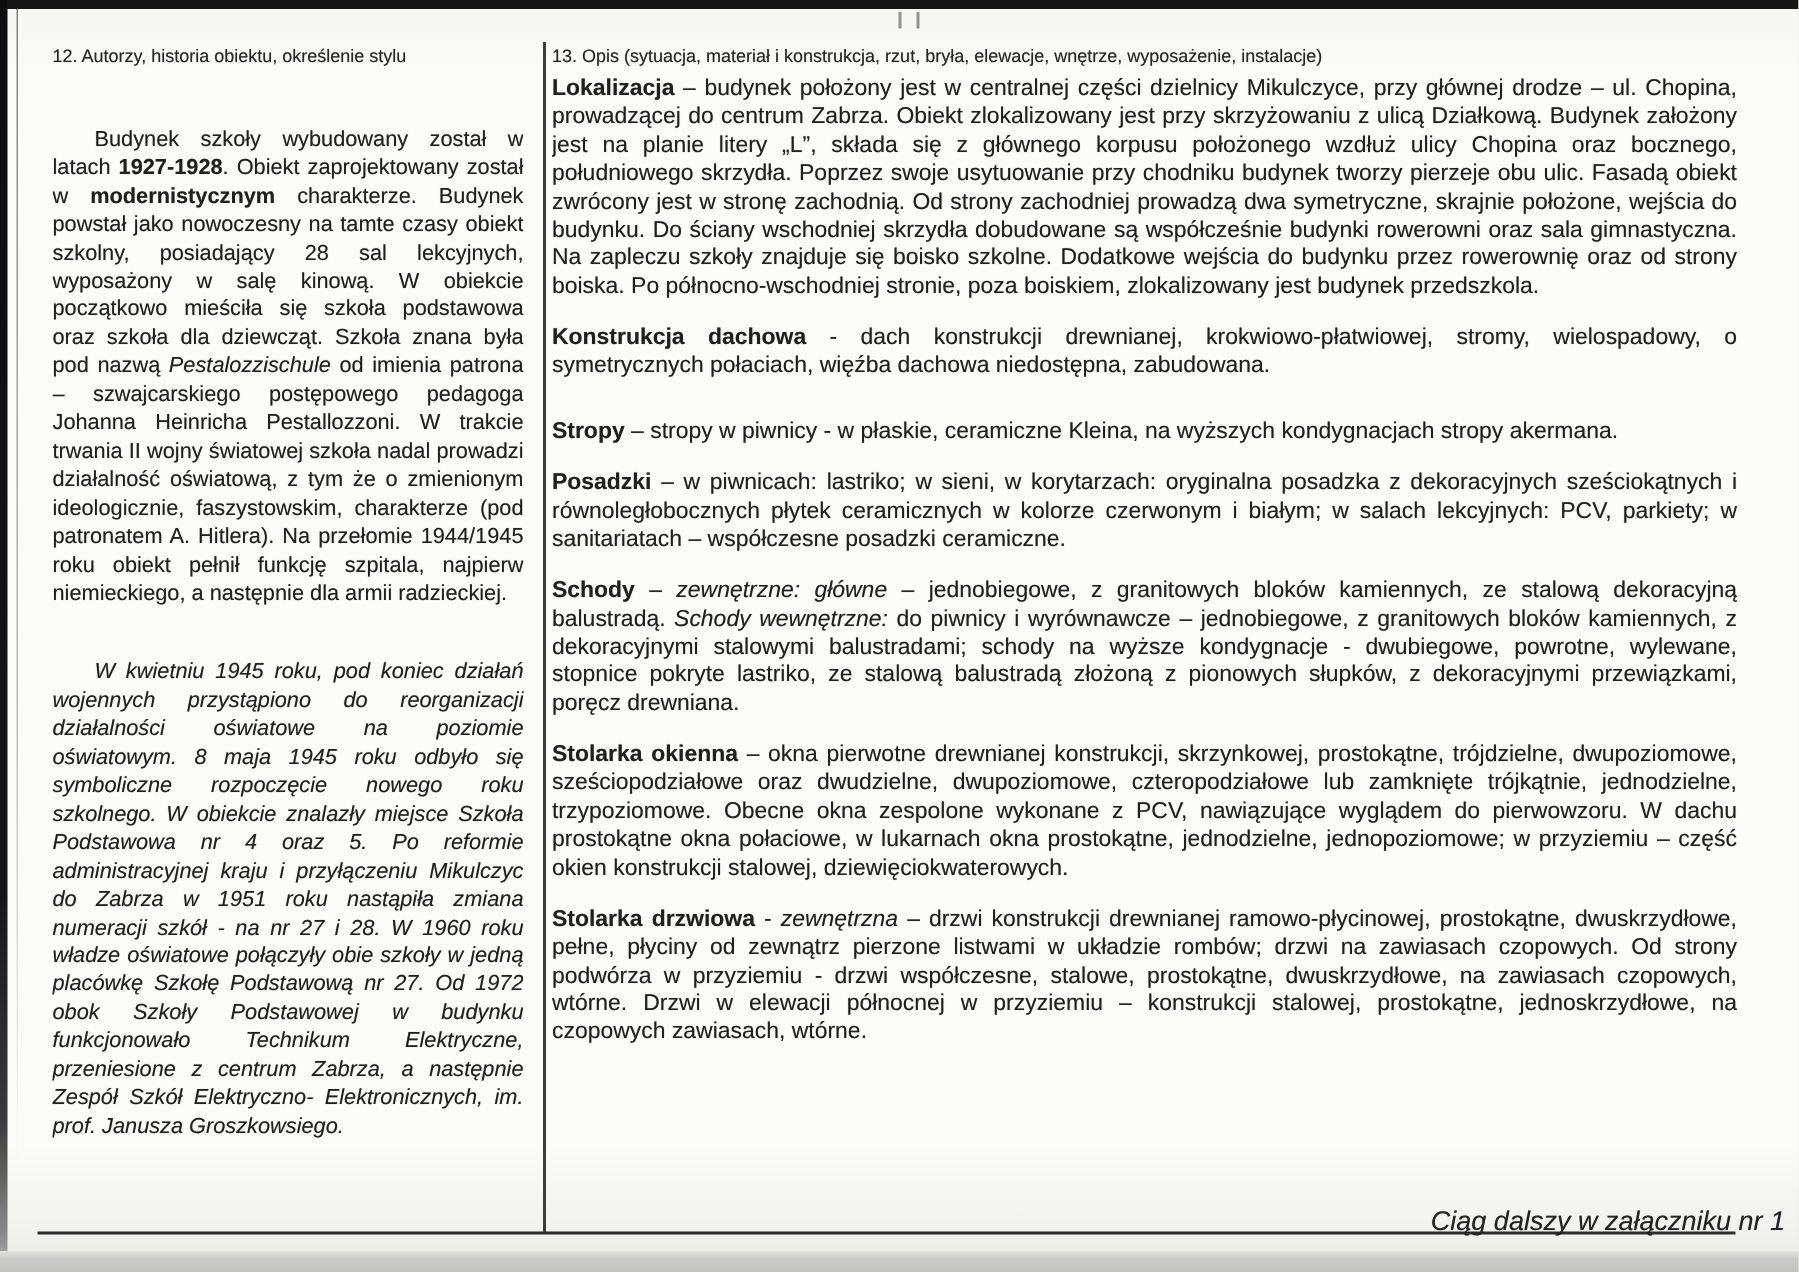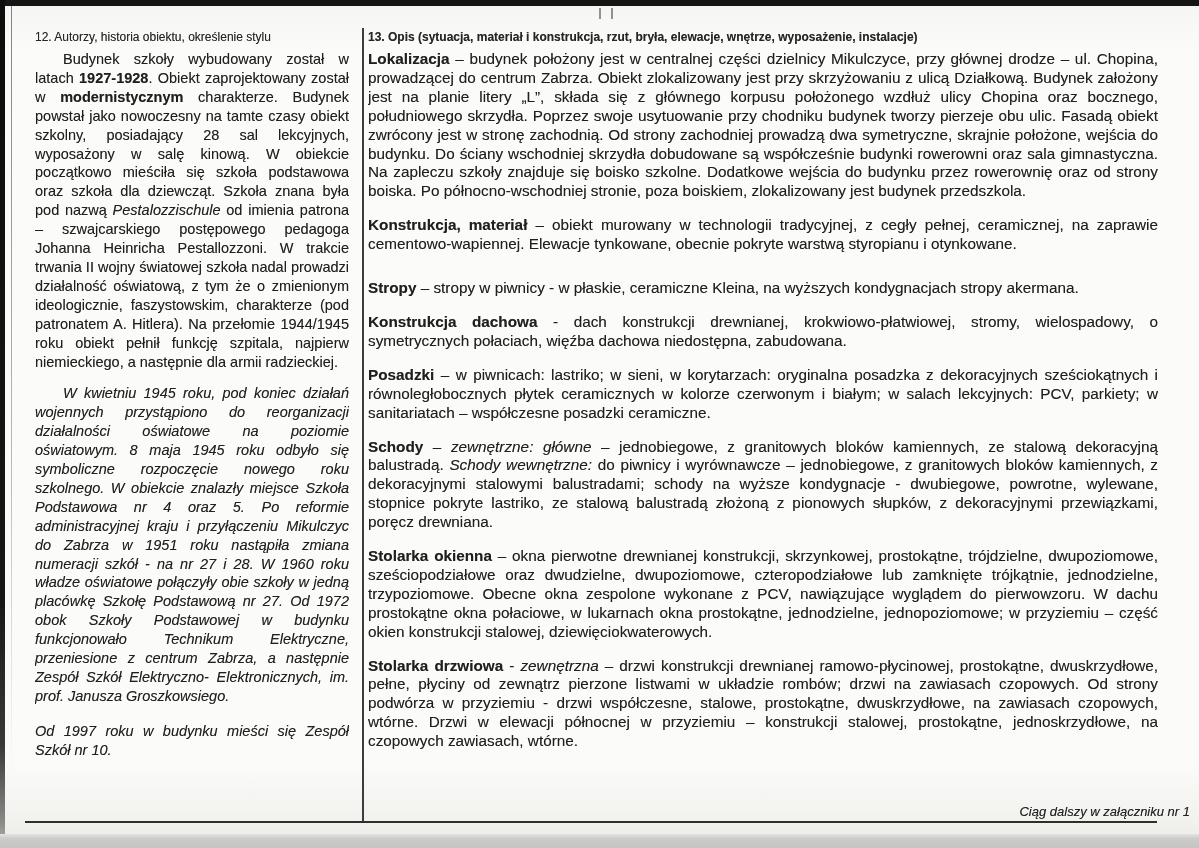--- a/index.html
+++ b/index.html
@@ -26,43 +26,43 @@
   .tick.t1{left:599px;top:8px;}
   .tick.t2{left:611px;top:8px;}
 
   
   .column-divider{position:absolute;left:362px;top:28px;width:2px;height:794px;background:#3d3d3d;}
   .bottom-rule{position:absolute;left:25px;top:821px;width:1132px;height:2px;background:#2e2e2e;}
 
   
   .field-hdr{position:absolute;top:30px;font-size:12px;line-height:14px;color:#262626;white-space:nowrap;}
   .hdr-12{left:35px;}
-  .hdr-13{left:368px;font-weight:bold;}
+  .hdr-13{left:368px;}
 
   
   .col-left{
     position:absolute;left:35px;top:50px;width:314px;height:772px;overflow:hidden;
     font-size:14.5px;line-height:18.9px;text-align:justify;
   }
   .col-left p{margin:0;}
-  .col-left p.indent{text-indent:28px;}
+  .col-left p.indent{text-indent:28px;margin-top:34px;}
   .col-left p + p{margin-top:13px;font-style:italic;}
   .col-left p.last{margin-top:16px;}
 
   .col-right{
     position:absolute;left:368px;top:50px;width:790px;height:772px;overflow:hidden;
     font-size:15.3px;line-height:18.9px;text-align:justify;
   }
   .col-right .sec{margin:0 0 15px 0;}
   .col-right .sec.mt-lg{margin-top:25px;}
   .col-right .sec.mt-sm{margin-top:6px;}
 
   .continuation-note{
     position:absolute;right:46px;top:804px;
-    font-size:13px;font-style:italic;color:#222;
+    font-size:18px;font-style:italic;color:#222;
   }
 
   .b{font-weight:bold;}
   .i{font-style:italic;}
   .u{text-underline-offset:2px;}
 </style>
 </head>
 <body>
 
 <div class="screen">
@@ -75,28 +75,26 @@
 
   <div class="column-divider"></div>
   <div class="bottom-rule"></div>
 
   <div class="field-hdr hdr-12 txt">12. Autorzy, historia obiektu, określenie stylu</div>
   <div class="field-hdr hdr-13 txt">13. Opis (sytuacja, materiał i konstrukcja, rzut, bryła, elewacje, wnętrze, wyposażenie, instalacje)</div>
 
   <div class="col-left txt">
     <p class="indent"><span>Budynek szkoły wybudowany został w latach </span><span class="b">1927-1928</span><span>. Obiekt zaprojektowany został w </span><span class="b">modernistycznym</span><span> charakterze. Budynek powstał jako nowoczesny na tamte czasy obiekt szkolny, posiadający 28 sal lekcyjnych, wyposażony w salę kinową. W obiekcie początkowo mieściła się szkoła podstawowa oraz szkoła dla dziewcząt. Szkoła znana była pod nazwą </span><span class="i">Pestalozzischule</span><span> od imienia patrona – szwajcarskiego postępowego pedagoga Johanna Heinricha Pestallozzoni. W trakcie trwania II wojny światowej szkoła nadal prowadzi działalność oświatową, z tym że o zmienionym ideologicznie, faszystowskim, charakterze (pod patronatem A. Hitlera). Na przełomie 1944/1945 roku obiekt pełnił funkcję szpitala, najpierw niemieckiego, a następnie dla armii radzieckiej.</span></p>
     <p class="indent"><span>W kwietniu 1945 roku, pod koniec działań wojennych przystąpiono do reorganizacji działalności oświatowe na poziomie oświatowym. 8 maja 1945 roku odbyło się symboliczne rozpoczęcie nowego roku szkolnego. W obiekcie znalazły miejsce Szkoła Podstawowa nr 4 oraz 5. Po reformie administracyjnej kraju i przyłączeniu Mikulczyc do Zabrza w 1951 roku nastąpiła zmiana numeracji szkół - na nr 27 i 28. W 1960 roku władze oświatowe połączyły obie szkoły w jedną placówkę Szkołę Podstawową nr 27. Od 1972 obok Szkoły Podstawowej w budynku funkcjonowało Technikum Elektryczne, przeniesione z centrum Zabrza, a następnie Zespół Szkół Elektryczno- Elektronicznych, im. prof. Janusza Groszkowsiego.</span></p>
-    <p class="last"><span>Od 1997 roku  w budynku mieści się Zespół Szkół nr 10.</span></p>
   </div>
 
   <div class="col-right txt">
     <div class="sec"><span class="b">Lokalizacja</span><span> – budynek położony jest w centralnej części dzielnicy Mikulczyce, przy głównej drodze – ul. Chopina, prowadzącej do centrum Zabrza. Obiekt zlokalizowany jest przy skrzyżowaniu z ulicą Działkową. Budynek założony jest na planie litery „L”, składa się z głównego korpusu położonego wzdłuż ulicy Chopina oraz bocznego, południowego skrzydła. Poprzez swoje usytuowanie przy chodniku budynek tworzy pierzeje obu ulic. Fasadą obiekt zwrócony jest w stronę zachodnią. Od strony zachodniej prowadzą dwa symetryczne, skrajnie położone, wejścia do budynku. Do ściany wschodniej skrzydła dobudowane są współcześnie budynki rowerowni oraz sala gimnastyczna. Na zapleczu szkoły znajduje się boisko szkolne. Dodatkowe wejścia do budynku przez rowerownię oraz od strony boiska. Po północno-wschodniej stronie, poza boiskiem, zlokalizowany jest budynek przedszkola.</span></div>
-    <div class="sec"><span class="b">Konstrukcja, materiał</span><span> – obiekt murowany w technologii tradycyjnej, z cegły pełnej, ceramicznej, na zaprawie cementowo-wapiennej. Elewacje tynkowane, obecnie pokryte warstwą styropianu i otynkowane.</span></div>
+    <div class="sec"><span class="b">Konstrukcja dachowa</span><span> - dach konstrukcji drewnianej, krokwiowo-płatwiowej, stromy, wielospadowy, o symetrycznych połaciach, więźba dachowa niedostępna, zabudowana.</span></div>
     <div class="sec mt-lg"><span class="b">Stropy</span><span> – stropy w piwnicy - w płaskie, ceramiczne Kleina, na wyższych kondygnacjach stropy akermana.</span></div>
-    <div class="sec"><span class="b">Konstrukcja dachowa</span><span> - dach konstrukcji drewnianej, krokwiowo-płatwiowej, stromy, wielospadowy, o symetrycznych połaciach, więźba dachowa niedostępna, zabudowana.</span></div>
     <div class="sec mt-sm"><span class="b">Posadzki</span><span> – </span><span class="u">w piwnicach:</span><span> lastriko; </span><span class="u">w sieni, w korytarzach</span><span>: oryginalna posadzka z dekoracyjnych sześciokątnych i równoległobocznych płytek ceramicznych w kolorze czerwonym i białym; </span><span class="u">w salach lekcyjnych</span><span>: PCV, parkiety;  </span><span class="u">w sanitariatach</span><span> – współczesne posadzki ceramiczne.</span></div>
     <div class="sec"><span class="b">Schody</span><span> – </span><span class="i">zewnętrzne: główne</span><span> – jednobiegowe, z granitowych bloków kamiennych, ze stalową dekoracyjną balustradą. </span><span class="i">Schody wewnętrzne:</span><span> </span><span class="u">do piwnicy i wyrównawcze</span><span> – jednobiegowe, z granitowych bloków kamiennych, z dekoracyjnymi stalowymi balustradami; </span><span class="u">schody na wyższe kondygnacje -</span><span> dwubiegowe, powrotne, wylewane, stopnice pokryte lastriko, ze stalową balustradą złożoną z pionowych słupków, z dekoracyjnymi przewiązkami, poręcz drewniana.</span></div>
     <div class="sec"><span class="b">Stolarka okienna</span><span> – okna pierwotne drewnianej konstrukcji, skrzynkowej, prostokątne, trójdzielne, dwupoziomowe, sześciopodziałowe oraz dwudzielne, dwupoziomowe, czteropodziałowe lub zamknięte trójkątnie, jednodzielne, trzypoziomowe. Obecne okna zespolone wykonane z PCV, nawiązujące wyglądem do pierwowzoru. W dachu prostokątne okna połaciowe, w lukarnach okna prostokątne, jednodzielne, jednopoziomowe; w przyziemiu – część okien konstrukcji stalowej, dziewięciokwaterowych.</span></div>
     <div class="sec"><span class="b">Stolarka drzwiowa</span><span> - </span><span class="i">zewnętrzna</span><span> – drzwi konstrukcji drewnianej ramowo-płycinowej, prostokątne, dwuskrzydłowe, pełne, płyciny od zewnątrz pierzone listwami w układzie rombów; drzwi na zawiasach czopowych. Od strony podwórza w przyziemiu - drzwi współczesne, stalowe, prostokątne, dwuskrzydłowe, na zawiasach czopowych, wtórne. Drzwi w elewacji północnej w przyziemiu – konstrukcji stalowej, prostokątne, jednoskrzydłowe, na czopowych zawiasach, wtórne.</span></div>
   </div>
 
   <div class="continuation-note txt">Ciąg dalszy  w załączniku nr 1</div>
 
   <div class="bottom-scan-band"></div>
 

